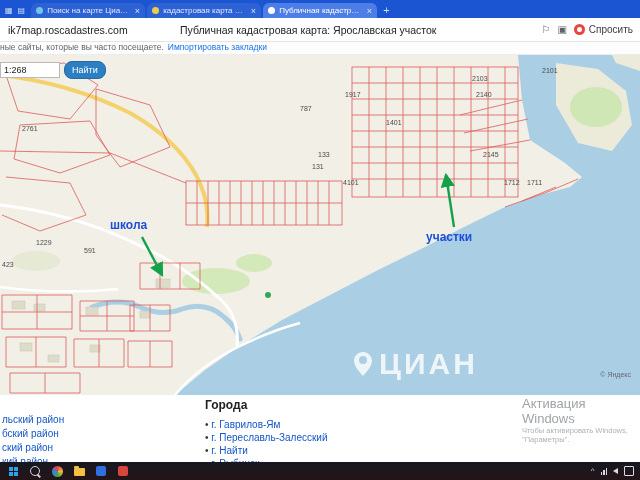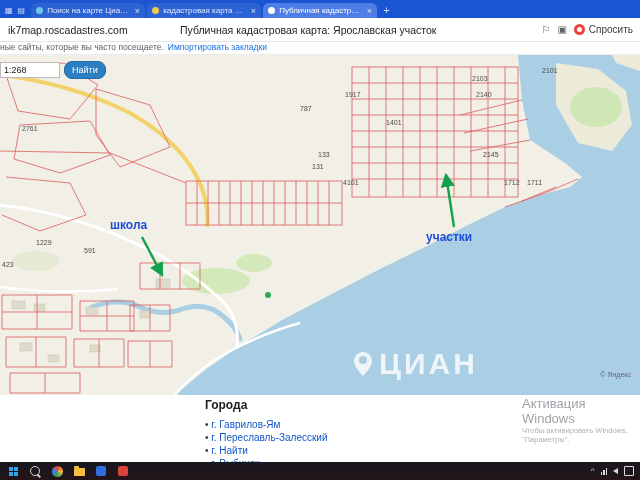--- a/index.html
+++ b/index.html
@@ -220,20 +220,26 @@
 
     <div class="search-panel">
       <div class="sp-row">
         <input class="cad-input" value="1:268" style="">
         <button class="find-btn">Найти</button>
       </div>
     </div>
   </div>
 
   <div class="footer">
+    <div class="districts">
+      <a href="#">льский район</a>
+      <a href="#">бский район</a>
+      <a href="#">ский район</a>
+      <a href="#">кий район</a>
+    </div>
     <div class="cities">
       <div class="cities-title">Города</div>
       <ul>
         <li><a href="#">г. Гаврилов-Ям</a></li>
         <li><a href="#">г. Переславль-Залесский</a></li>
         <li><a href="#">г. Найти</a></li>
         <li><a href="#">г. Рыбинск</a></li>
       </ul>
     </div>
     <div class="activation">

